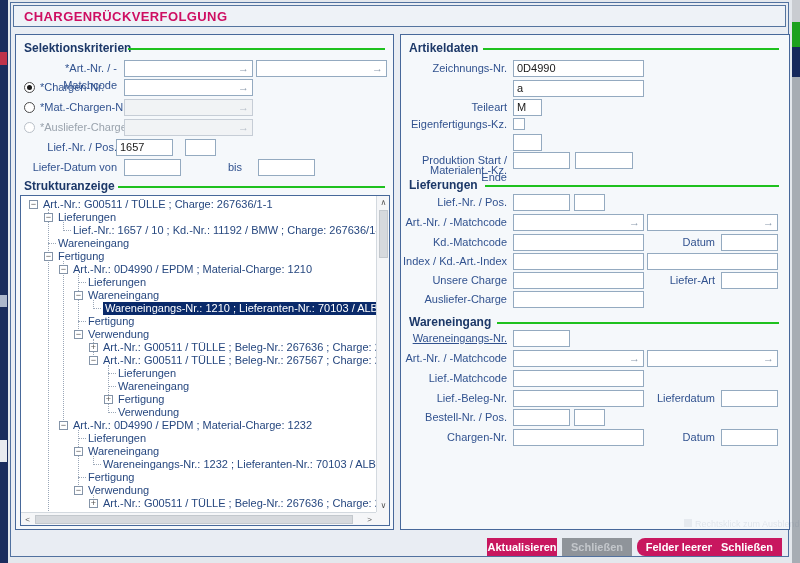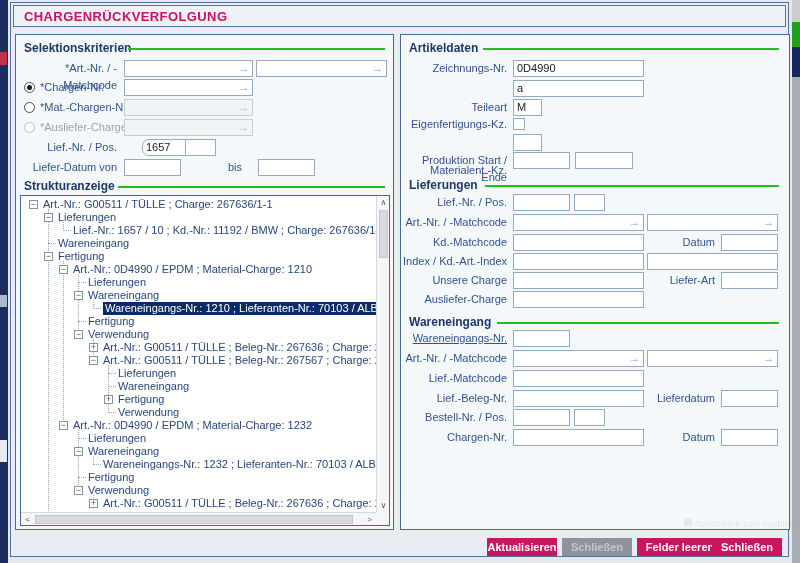--- a/index.html
+++ b/index.html
@@ -117,21 +117,21 @@
         <span class="arrow">→</span>
       </div>
 
       <div class="radio dis" style="left:8px;top:87px;"></div>
       <div class="llbl dis" style="left:24px;top:84px;">*Ausliefer-Charge</div>
       <div class="fld dis" style="left:108px;top:84px;width:129px;">
         <span class="arrow">→</span>
       </div>
 
       <div class="lbl" style="left:0;top:104px;width:101px;">Lief.-Nr. / Pos.</div>
-      <div class="fld" style="left:126px;top:104px;width:57px;border-radius:7px;">
+      <div class="fld" style="left:100px;top:104px;width:57px;">
         <span class="val">1657</span>
       </div>
       <div class="fld" style="left:169px;top:104px;width:31px;"></div>
 
       <div class="lbl" style="left:0;top:124px;width:101px;">Liefer-Datum von</div>
       <div class="fld" style="left:108px;top:124px;width:57px;"></div>
       <div class="llbl" style="left:212px;top:124px;">bis</div>
       <div class="fld" style="left:242px;top:124px;width:57px;"></div>
 
       <div class="hdr" style="top:144px;">Strukturanzeige</div>
@@ -354,15 +354,15 @@
       <div class="fld" style="left:112px;top:394px;width:131px;"></div>
       <div class="lbl" style="left:200px;top:394px;width:114px;">Datum</div>
       <div class="fld" style="left:320px;top:394px;width:57px;"></div>
     </div>
   </div>
 
   <div id="watermark"><span class="sq"></span><span>Rechtsklick zum Ausblenden</span></div>
 
   <div class="btn" style="left:487px;width:70px;">Aktualisieren</div>
   <div class="btn dis" style="left:562px;width:70px;">Schließen</div>
-  <div class="btn" style="left:637px;width:86px;">Felder leeren</div>
+  <div class="btn" style="left:637px;width:86px;border-radius:8px;">Felder leeren</div>
   <div class="btn" style="left:712px;width:70px;">Schließen</div>
 </div>
 
 </body></html>

